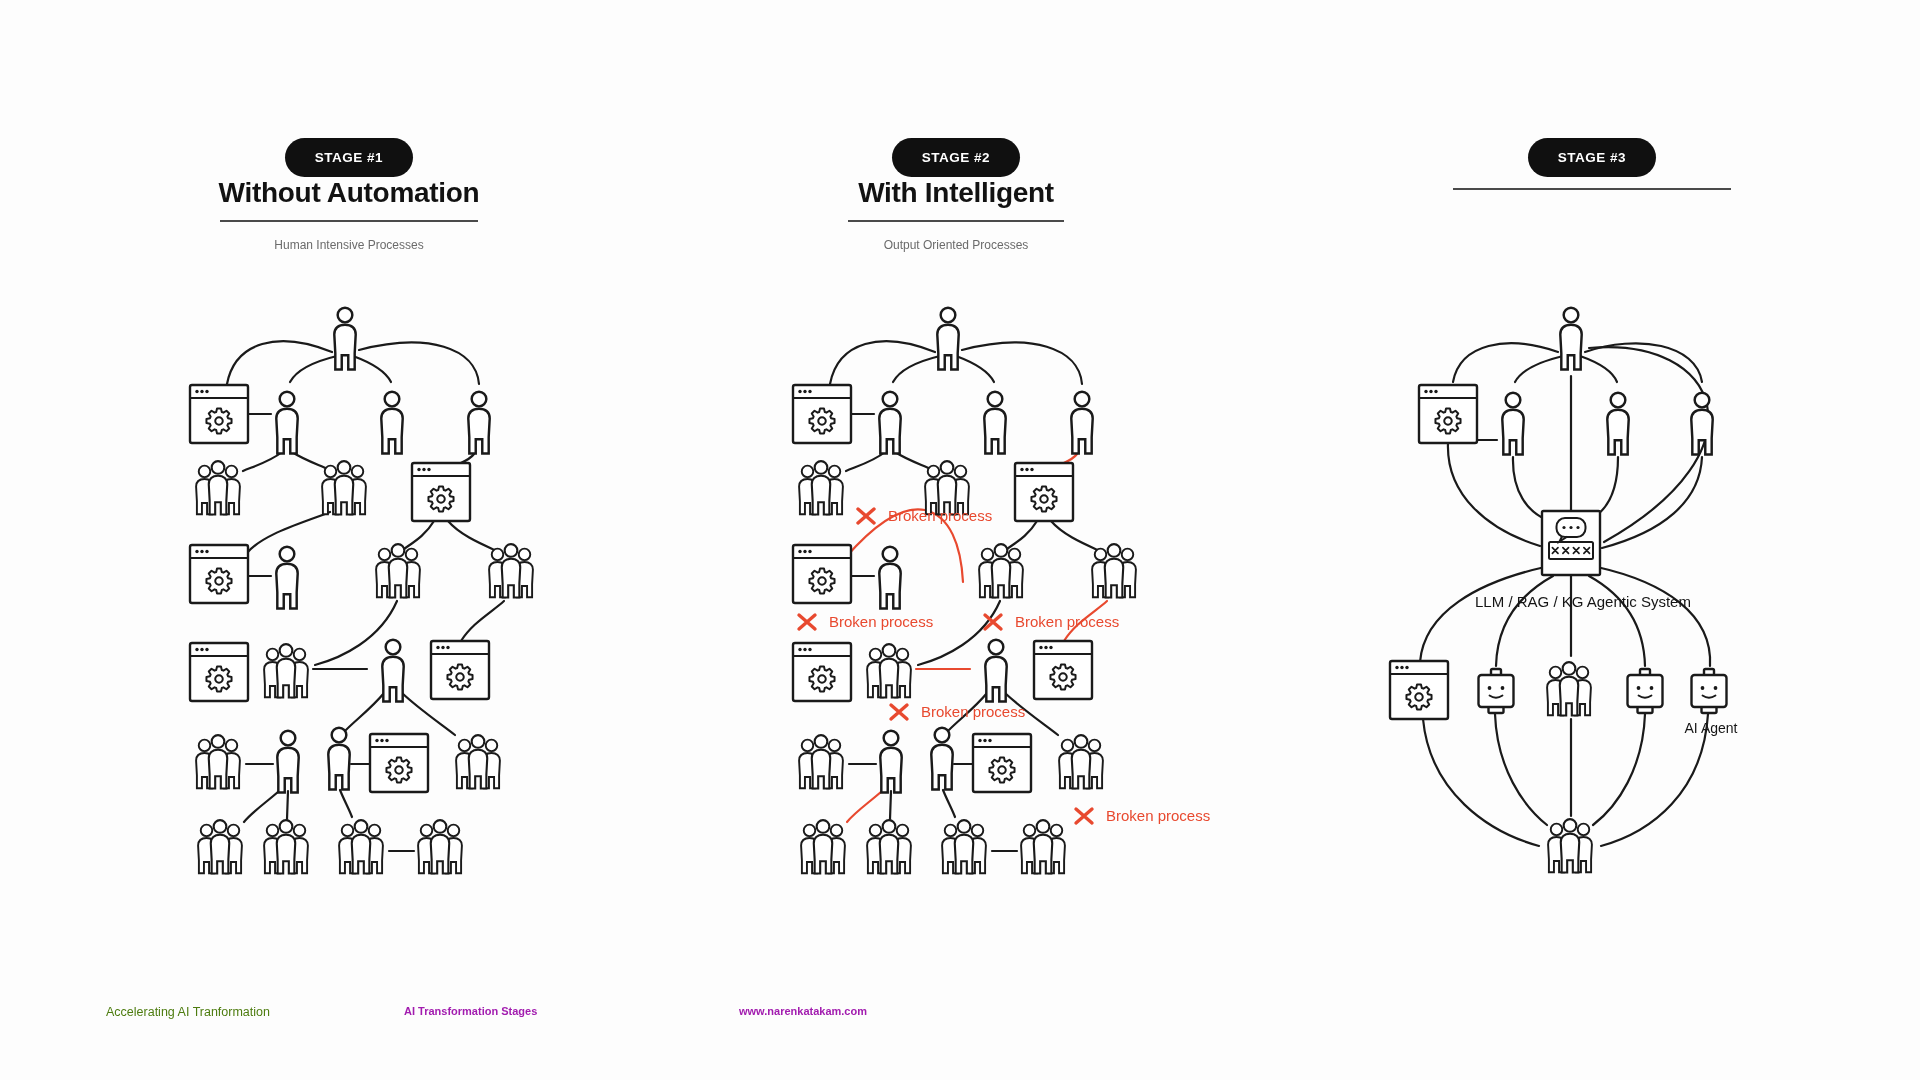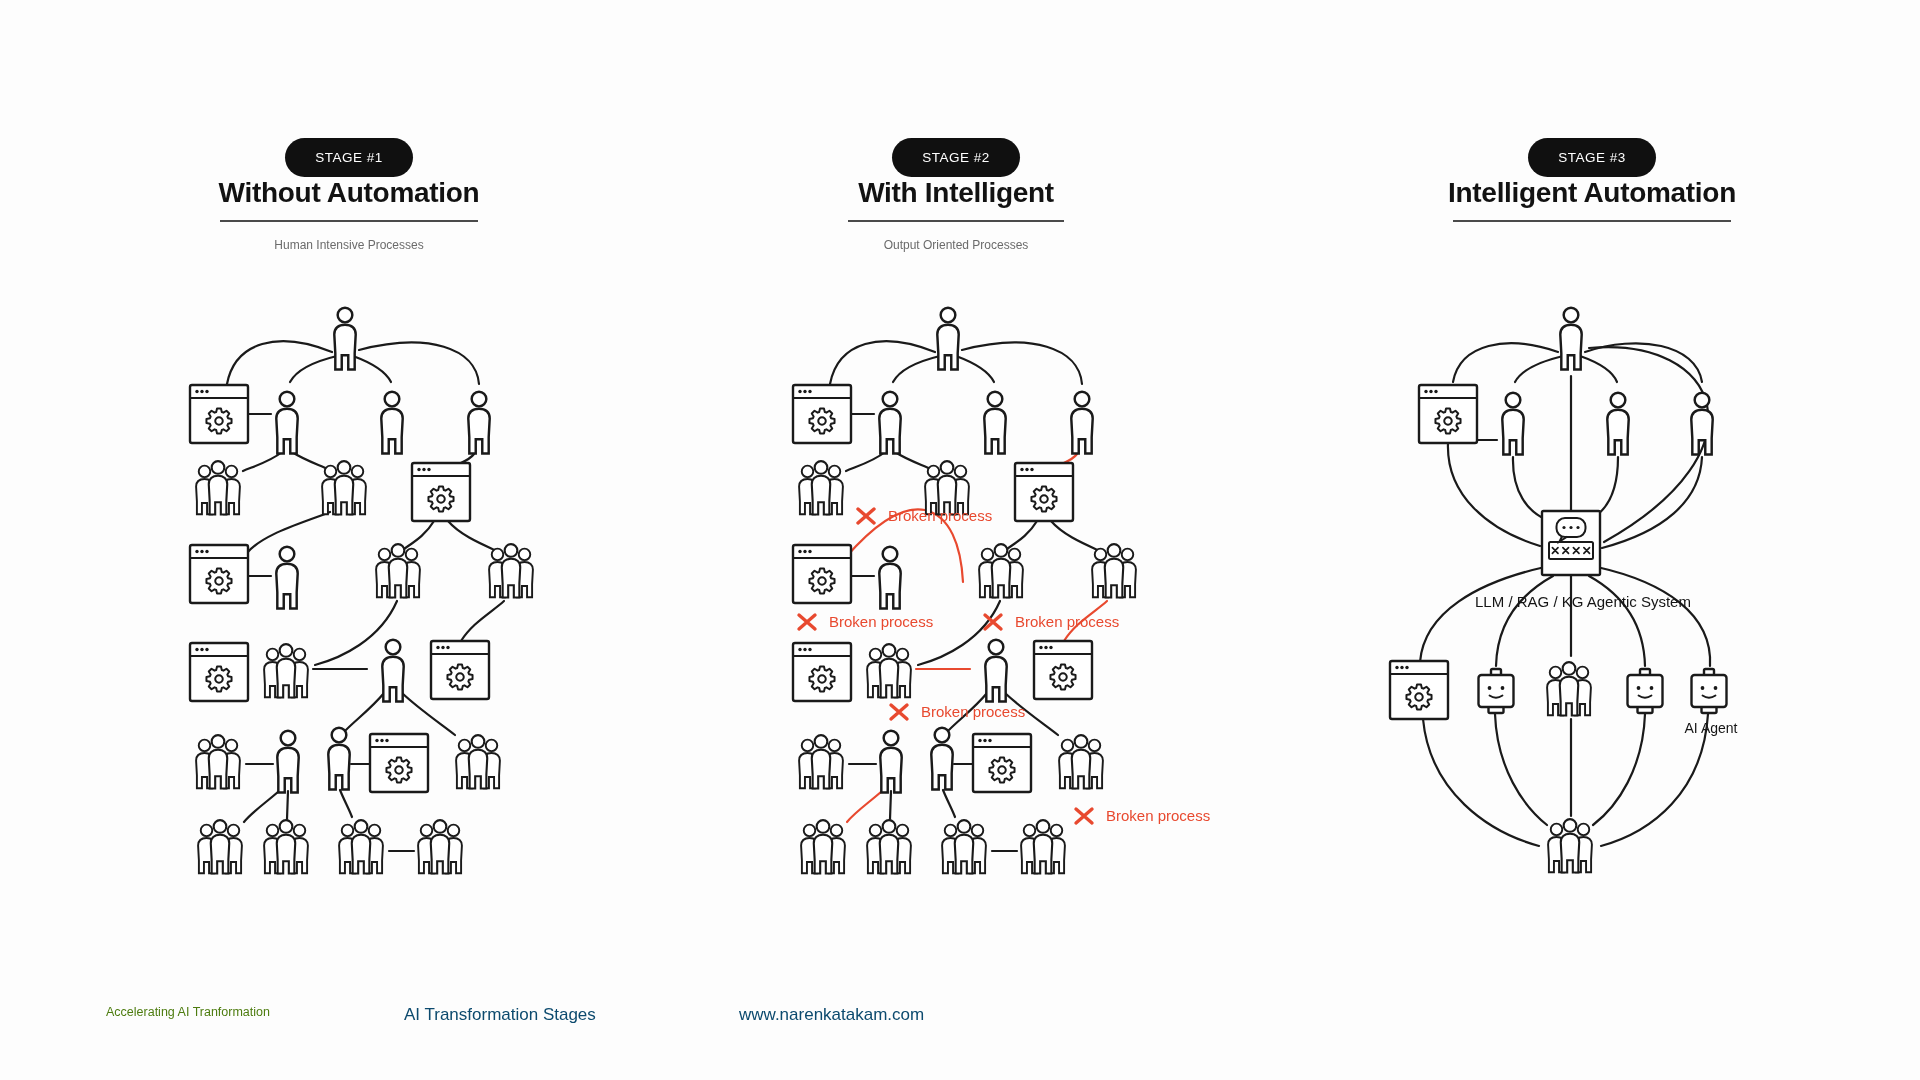--- a/index.html
+++ b/index.html
@@ -7,21 +7,21 @@
     width:1920px;height:1080px;overflow:hidden;position:relative;
     background:#fdfdfd;
     font-family:"Liberation Sans",sans-serif;
   }
   .canvas{position:absolute;inset:0;width:1920px;height:1080px;}
 
   
   .col-head{position:absolute;top:138px;transform:translateX(-50%);text-align:center;width:600px;}
   .badge{
     display:inline-block;background:#101010;color:#ffffff;
-    font-size:13.5px;font-weight:400;letter-spacing:.5px;
+    font-size:13.5px;font-weight:700;letter-spacing:.5px;
     padding:12px 30px;border-radius:21px;
   }
   .title{font-size:28px;font-weight:700;color:#121212;letter-spacing:-.3px;}
   .rule{height:2px;background:#4a4a4a;margin:11px auto 0;}
   .rule.w1{width:258px}.rule.w2{width:216px}.rule.w3{width:278px}
   .subtitle{font-size:12px;color:#6b6b6b;margin-top:16px;}
 
   
   svg{position:absolute;left:0;top:0;}
   .e{fill:none;stroke:#1a1a1a;stroke-width:2.2;stroke-linecap:round;}
@@ -30,21 +30,21 @@
   .icon .thin{stroke:#1a1a1a;stroke-width:2;fill:none;}
   .icon .dot{fill:#1a1a1a;stroke:none;}
   .icon .face{fill:none;stroke:#1a1a1a;stroke-width:1.8;stroke-linecap:round;}
   .icon .xx{fill:none;stroke:#1a1a1a;stroke-width:1.7;stroke-linecap:round;}
   .xmark path{fill:none;stroke:#e8492f;stroke-width:3.4;stroke-linecap:round;}
   text.blabel{fill:#e8492f;font-size:15px;}
   text.syslabel{fill:#151515;font-size:15px;text-anchor:middle;}
   text.aglabel{fill:#151515;font-size:14px;text-anchor:middle;}
 
   
-  .footer-item{position:absolute;top:1005px;font-size:17px;color:#0c4a6e;}
+  .footer-item{position:absolute;top:1005px;font-size:11px;color:#a21caf;font-weight:bold;}
   .footer-item.brand{color:#4d7c0f;font-weight:400;font-size:12.5px;}
 </style>
 </head>
 <body>
 
 <div class="canvas">
 
   <div class="col-head" style="left:349px">
     <div class="badge">STAGE #1</div>
     <div class="title">Without Automation</div>
@@ -54,21 +54,20 @@
 
   <div class="col-head" style="left:956px">
     <div class="badge">STAGE #2</div>
     <div class="title">With Intelligent</div>
     <div class="rule w2"></div>
     <div class="subtitle">Output Oriented Processes</div>
   </div>
 
   <div class="col-head" style="left:1592px">
     <div class="badge">STAGE #3</div>
-    <div class="title">Intelligent Automation</div>
     <div class="rule w3"></div>
   </div>
 
   <svg width="1920" height="1080" viewBox="0 0 1920 1080">
     <defs>
       <g id="gear">
         <path d="M11,-3.4 L15.3,-2.4 L15.3,2.4 L11,3.4 L10.2,5.4 L12.5,9.1 L9.1,12.5 L5.4,10.2 L3.4,11 L2.4,15.3 L-2.4,15.3 L-3.4,11 L-5.4,10.2 L-9.1,12.5 L-12.5,9.1 L-10.2,5.4 L-11,3.4 L-15.3,2.4 L-15.3,-2.4 L-11,-3.4 L-10.2,-5.4 L-12.5,-9.1 L-9.1,-12.5 L-5.4,-10.2 L-3.4,-11 L-2.4,-15.3 L2.4,-15.3 L3.4,-11 L5.4,-10.2 L9.1,-12.5 L12.5,-9.1 L10.2,-5.4 Z" fill="#ffffff" stroke="#1a1a1a" stroke-width="2.4" stroke-linejoin="round"></path>
         <circle r="4.6" fill="#ffffff" stroke="#1a1a1a" stroke-width="2.4"></circle>
       </g>
       <g id="person" class="icon">

